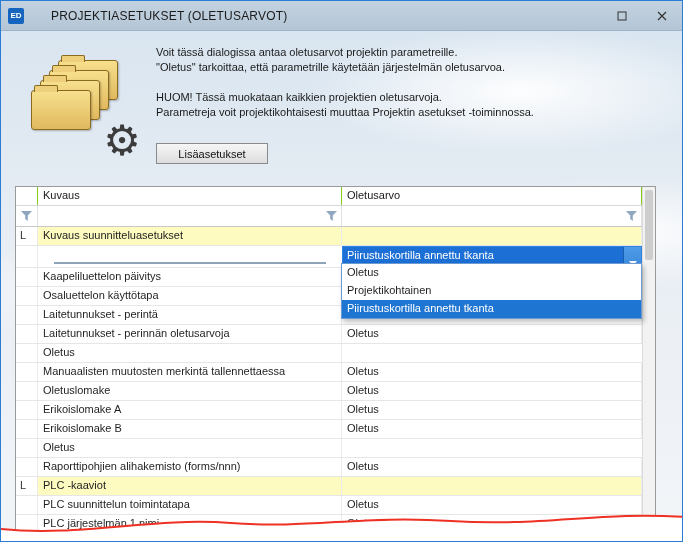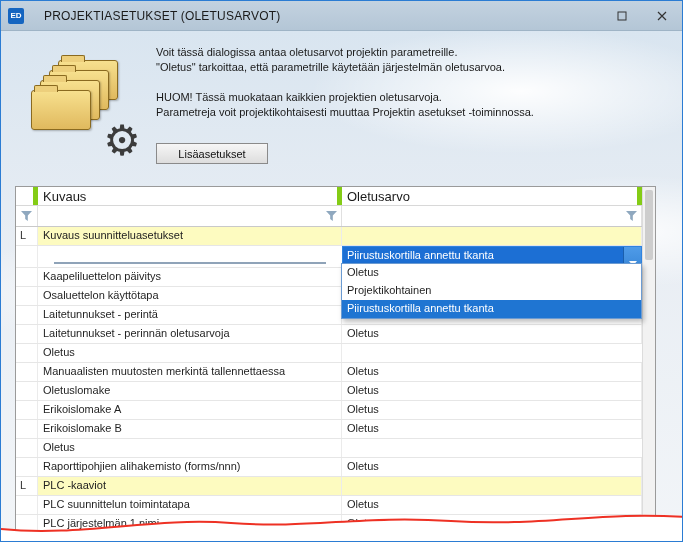--- a/index.html
+++ b/index.html
@@ -11,21 +11,21 @@
   .titlebar{
     position:absolute;left:0;top:0;right:0;height:30px;
     background:linear-gradient(180deg,#c3d2e0,#b4c6d6);
     border-bottom:1px solid #9fb4c6;
     display:flex;align-items:center;padding-left:7px;box-sizing:border-box;gap:20px;
   }
   .appbadge{
     width:16px;height:16px;background:#1565c0;color:#fff;font-size:8px;font-weight:bold;
     display:flex;align-items:center;justify-content:center;border-radius:2px;flex:0 0 auto;
   }
-  .title{font-size:12px;color:#1b1b1b;margin-left:0;letter-spacing:.2px;}
+  .title{font-size:12px;color:#1b1b1b;margin-left:7px;letter-spacing:.2px;}
   .tb-btns{position:absolute;right:0;top:0;height:30px;display:flex;}
   .tb-btn{width:40px;height:30px;display:flex;align-items:center;justify-content:center;cursor:default;}
   
   .bodybg{
     position:absolute;left:0;top:30px;right:0;bottom:0;
     background:
       radial-gradient(ellipse 300px 90px at 520px 60px, rgba(255,255,255,.95), rgba(255,255,255,0) 70%),
       radial-gradient(ellipse 260px 80px at 630px 200px, rgba(255,255,255,.85), rgba(255,255,255,0) 70%),
       radial-gradient(ellipse 220px 70px at 90px 260px, rgba(255,255,255,.55), rgba(255,255,255,0) 70%),
       radial-gradient(ellipse 320px 100px at 340px 430px, rgba(255,255,255,.55), rgba(255,255,255,0) 70%),
@@ -54,21 +54,21 @@
     display:flex;align-items:center;justify-content:center;box-sizing:border-box;
   }
   
   .table{
     position:absolute;left:14px;top:185px;width:641px;height:347px;
     background:#fff;border:1px solid #9a9a9a;box-sizing:border-box;display:flex;
   }
   .grid{width:626px;flex:0 0 auto;}
   .trow,.thead,.tfilter{display:grid;grid-template-columns:22px 304px 1fr;}
   .thead{height:18px;border-bottom:1px solid #d8d8d8;}
-  .thead div{font-size:13px;color:#1a1a1a;padding:2px 0 0 5px;border-right:5px solid #84cc16;overflow:hidden;white-space:nowrap;}
+  .thead div{font-size:11px;color:#1a1a1a;padding:2px 0 0 5px;border-right:1px solid #84cc16;overflow:hidden;white-space:nowrap;}
   .tfilter{height:20px;border-bottom:1px solid #c9c9c9;}
   .tfilter .fc{border-right:1px solid #e0e0e0;display:flex;align-items:center;}
   .fc.center{justify-content:center;}
   .fc.right{justify-content:flex-end;padding-right:4px;}
   .funnel{width:11px;height:10px;background:#8fa8bf;
     clip-path:polygon(0 0,100% 0,62% 45%,62% 100%,38% 80%,38% 45%);}
   .trow{height:18px;border-bottom:1px solid #e6e6e6;}
   .trow>div{font-size:11px;color:#1f1f1f;padding:2px 0 0 5px;border-right:1px solid #ebebeb;
     overflow:hidden;white-space:nowrap;box-sizing:border-box;}
   .trow.section .ck,.trow.section .cv{background:#fdfbc0;color:#222;}

